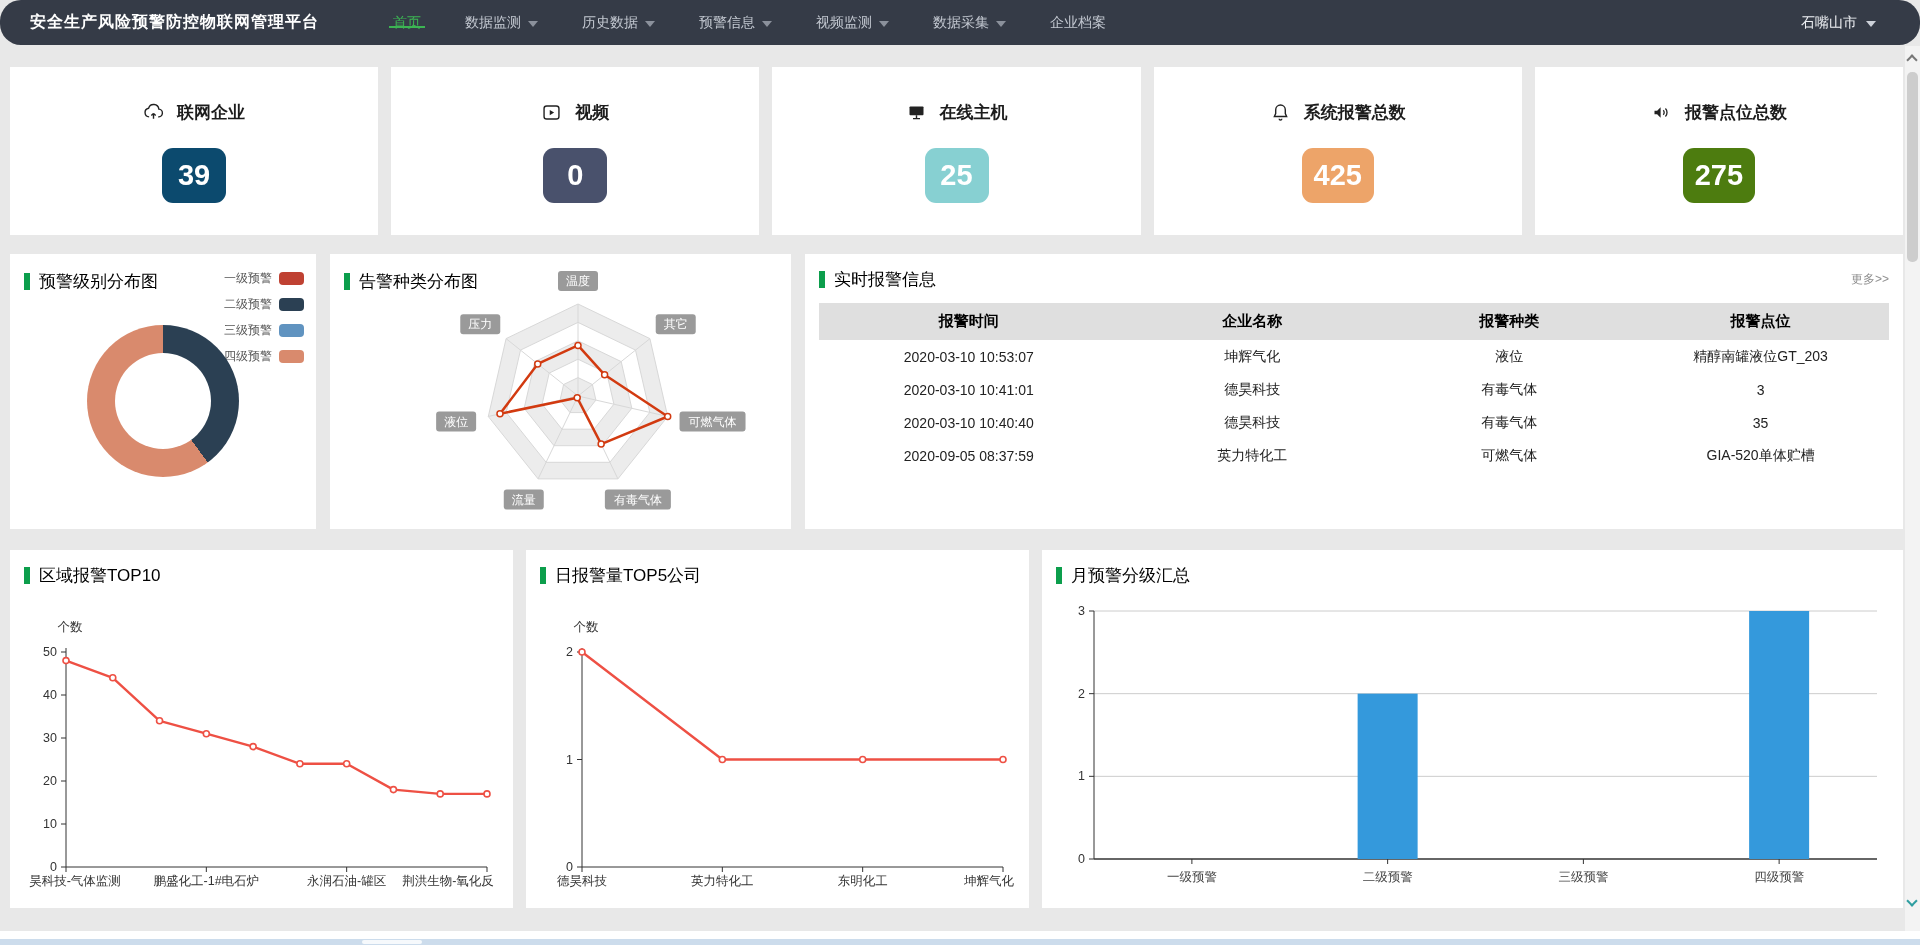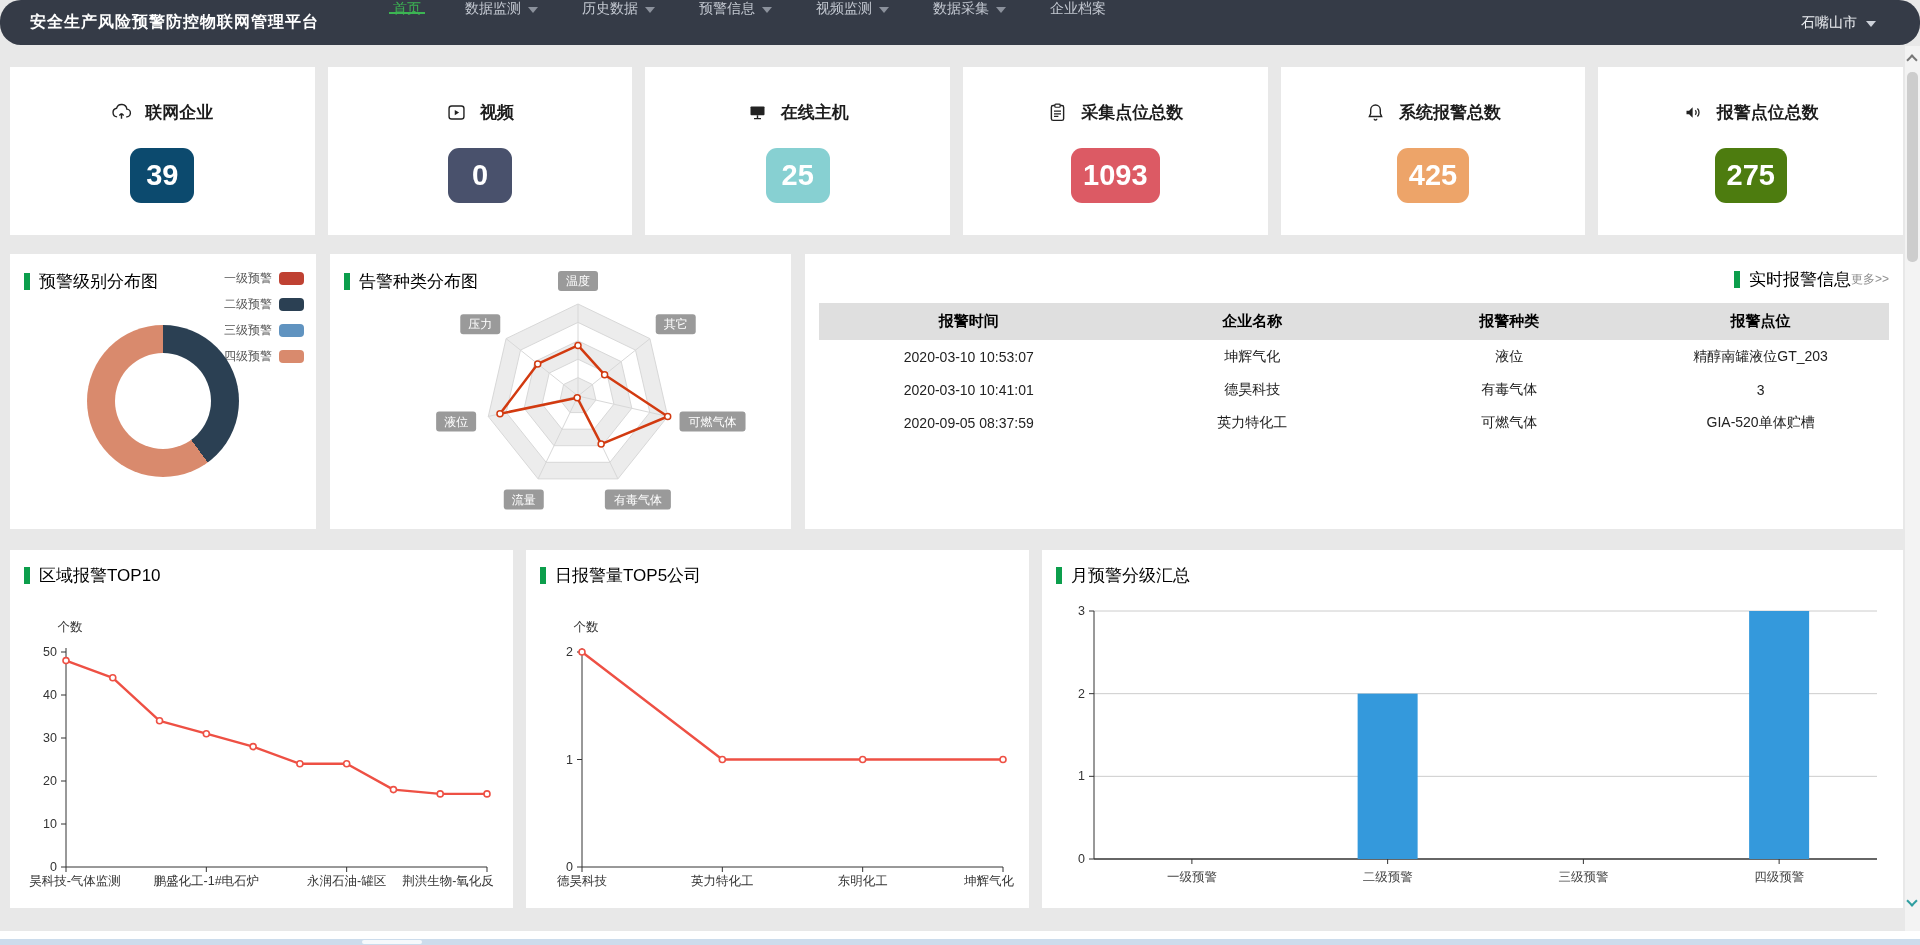--- a/index.html
+++ b/index.html
@@ -2,21 +2,21 @@
 <html><head>
 <meta charset="utf-8">
 <style>
   * { margin:0; padding:0; box-sizing:border-box; }
   html,body { width:1920px; height:945px; overflow:hidden; }
   body { font-family:"Liberation Sans","DejaVu Sans",sans-serif; background:#e8e8e8; position:relative; }
 
   
   .navbar { height:45px; background:#353b47; display:flex; align-items:center; padding:0 30px; position:relative;border-radius:21px; }
   .nav-title { color:#ffffff; font-size:16px; font-weight:bold; letter-spacing:1px; margin-right:52px; }
-  .nav-items { display:flex; align-items:flex-start; height:45px; }
+  .nav-items { display:flex; align-items:center; height:45px; }
   .nav-item { display:flex; align-items:center; gap:7px; padding:0 22px; color:#c3c8d1; font-size:14px; cursor:pointer; position:relative; }
   .nav-item.active { color:#3cb553; }
   .nav-item.active::after { content:""; position:absolute; left:18px; right:18px; bottom:4px; height:2px; background:#3cb553; }
   .caret { width:0; height:0; border-left:5px solid transparent; border-right:5px solid transparent; border-top:6px solid #8b919c; margin-top:2px; }
   .nav-right { margin-left:auto; display:flex; align-items:center; gap:9px; color:#eef0f4; font-size:14px; cursor:pointer; padding-right:14px; }
   .nav-right .caret { border-top-color:#cdd2da; }
 
   
   .content { margin-left:10px; width:1893px; }
   .row { display:flex; }
@@ -46,21 +46,21 @@
   .donut-wrap { width:152px; height:152px; margin:32px auto 0; border-radius:50%; position:relative; }
   .donut-hole { position:absolute; left:50%; top:50%; width:96px; height:96px; margin:-48px 0 0 -48px; background:#fff; border-radius:50%; }
 
   
   .radar-card { width:461px; position:relative; }
   .radar-card .panel-title { position:absolute; top:16px; left:14px; z-index:2; }
   .radar-card svg { position:absolute; top:2px; left:0; }
 
   
   .alerts-card { flex:1; padding:14px; }
-  .alerts-head { display:flex; justify-content:flex-end; align-items:center; }
+  .alerts-head { display:flex; justify-content:space-between; align-items:center; }
   .more-link { font-size:12px; color:#8f8f8f; cursor:pointer; }
   table.alerts { width:100%; border-collapse:collapse; margin-top:12px; table-layout:fixed; }
   table.alerts th { background:#dfdfdf; height:37px; font-size:15px; font-weight:bold; color:#000000; }
   table.alerts td { height:33px; text-align:center; font-size:14px; color:#222; }
   .col-time{width:28%;} .col-company{width:25%;} .col-type{width:23%;} .col-point{width:24%;}
 
   
   .chart-card { padding:14px; }
   .c-top10,.c-top5 { width:603px; }
   .c-month { flex:1; }
@@ -142,31 +142,20 @@
     </div>
     <div class="card stat-card">
       <div class="stat-head">
         <svg viewBox="0 0 24 24">
             <rect x="4" y="5" width="16" height="10" rx="1" fill="#222"></rect>
             <path d="M12 15v4M8 19h8" stroke="#222" stroke-width="1.6" fill="none"></path>
           </svg>
         <span class="stat-label">在线主机</span>
       </div>
       <div class="stat-badge" style="background: rgb(135, 208, 210);">25</div>
-    </div>
-    <div class="card stat-card">
-      <div class="stat-head">
-        <svg viewBox="0 0 24 24">
-            <rect x="5" y="4" width="14" height="17" rx="2" fill="none" stroke="#222" stroke-width="1.6"></rect>
-            <rect x="9" y="2.5" width="6" height="3.5" rx="1" fill="#fff" stroke="#222" stroke-width="1.4"></rect>
-            <path d="M8 10.5h8M8 13.5h8M8 16.5h5" stroke="#222" stroke-width="1.4"></path>
-          </svg>
-        <span class="stat-label">采集点位总数</span>
-      </div>
-      <div class="stat-badge" style="background: rgb(220, 90, 100);">1093</div>
     </div>
     <div class="card stat-card">
       <div class="stat-head">
         <svg viewBox="0 0 24 24">
             <path d="M12 3.5a5.5 5.5 0 0 0-5.5 5.5v4.2L5 16.5h14l-1.5-3.3V9A5.5 5.5 0 0 0 12 3.5z" fill="none" stroke="#222" stroke-width="1.6"></path>
             <path d="M10.5 19a1.5 1.5 0 0 0 3 0" fill="none" stroke="#222" stroke-width="1.6"></path>
           </svg>
         <span class="stat-label">系统报警总数</span>
       </div>
       <div class="stat-badge" style="background: rgb(237, 164, 105);">425</div>
@@ -280,20 +269,26 @@
               <td>液位</td>
               <td>精醇南罐液位GT_203</td>
           </tr>
           <tr>
             <td>2020-03-10 10:41:01</td>
               <td>德昊科技</td>
               <td>有毒气体</td>
               <td>3</td>
           </tr>
           <tr>
+            <td>2020-03-10 10:40:40</td>
+              <td>德昊科技</td>
+              <td>有毒气体</td>
+              <td>35</td>
+          </tr>
+          <tr>
             <td>2020-09-05 08:37:59</td>
               <td>英力特化工</td>
               <td>可燃气体</td>
               <td>GIA-520单体贮槽</td>
           </tr>
         </tbody>
       </table>
     </div>
   </div>
 

